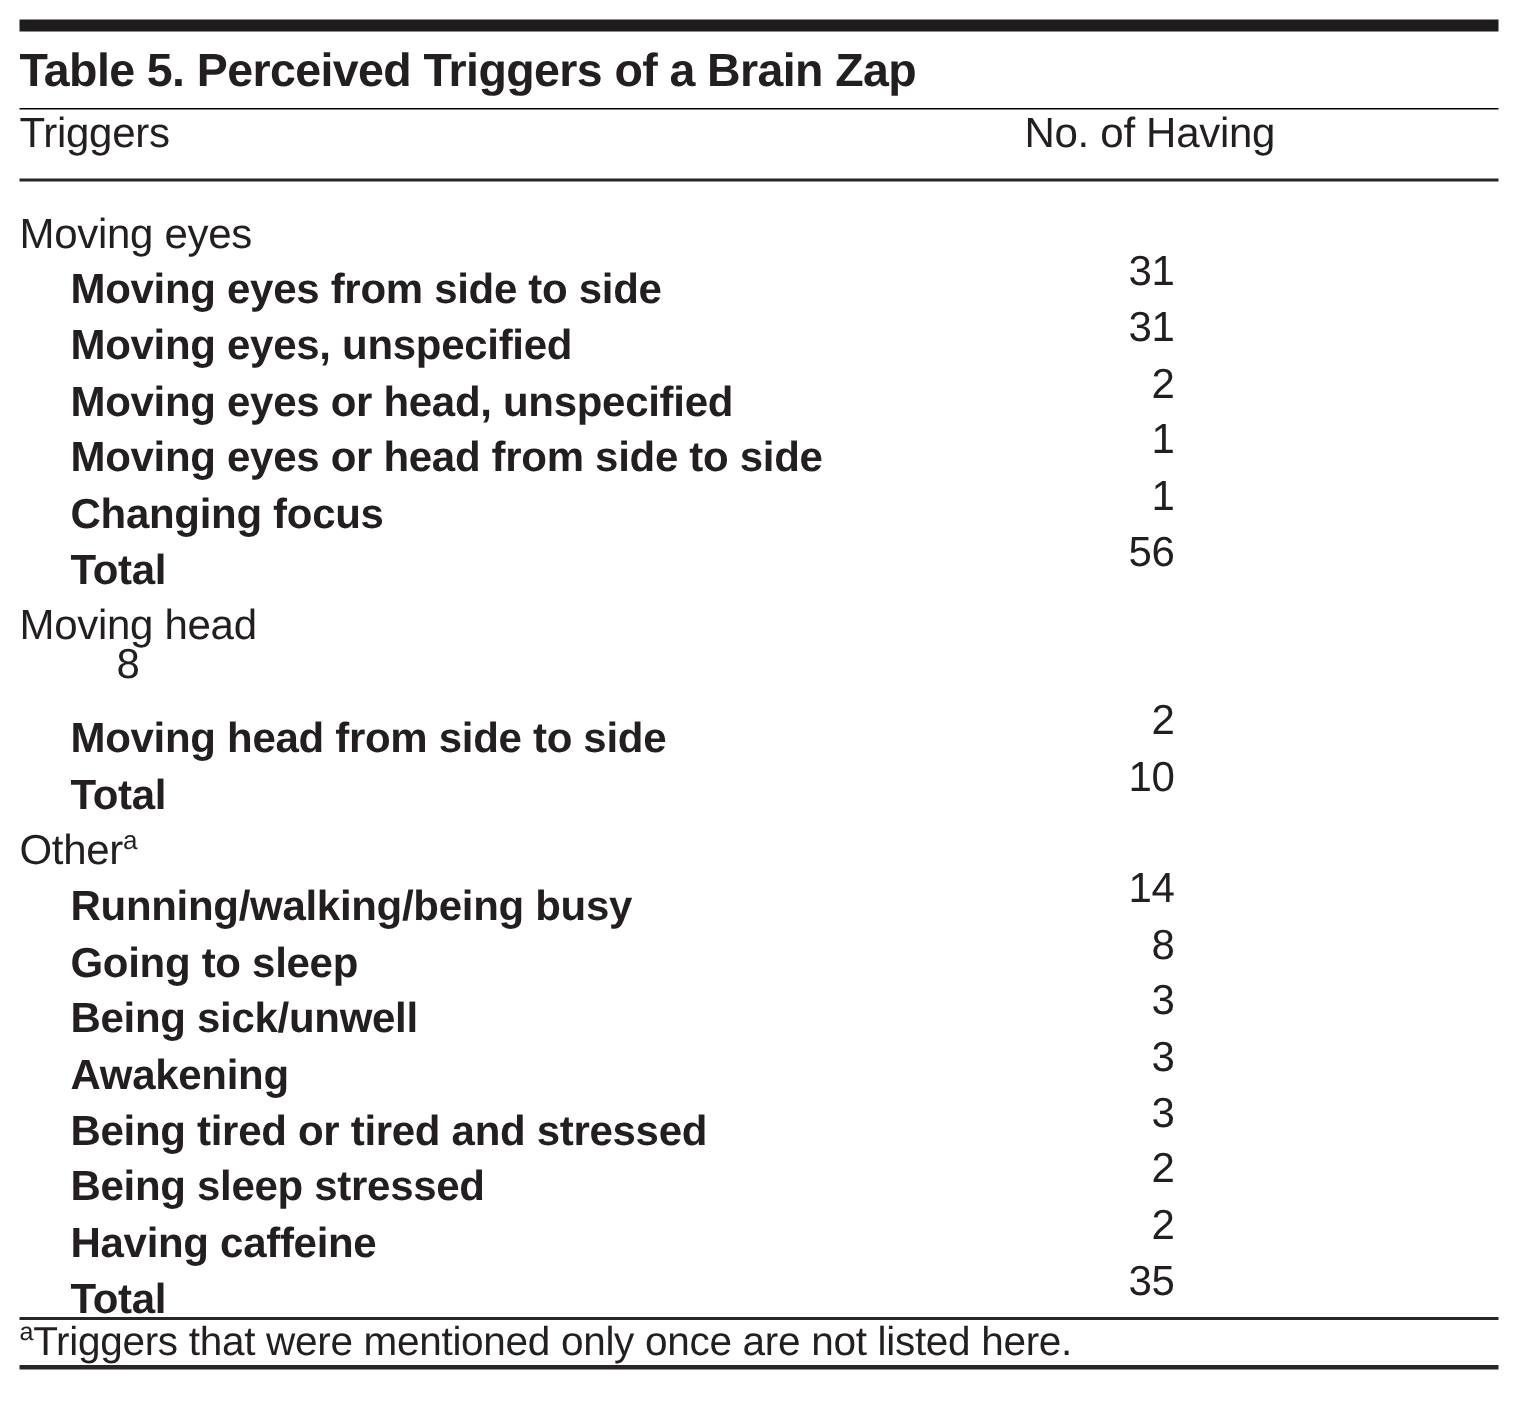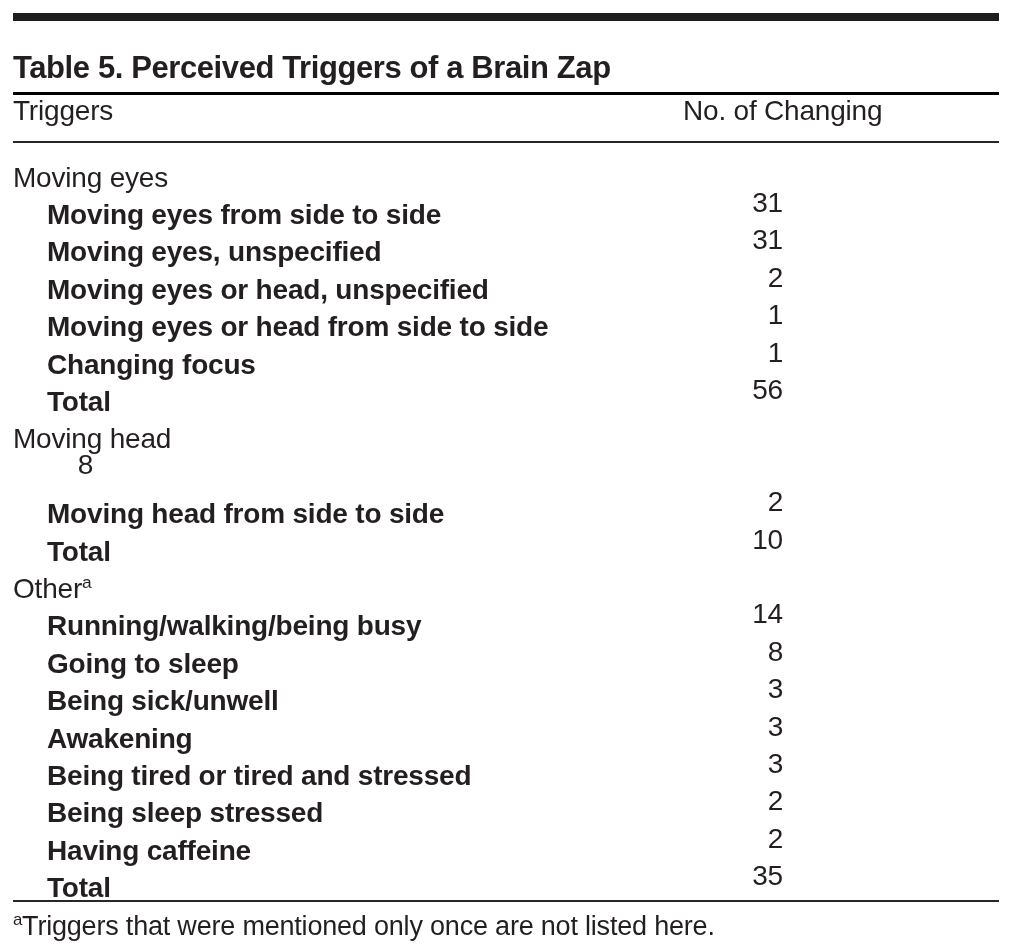--- a/index.html
+++ b/index.html
@@ -16,22 +16,21 @@
     width: 986px;
   }
   .topbar {
     height: 8px;
     background: #1e1c1c;
   }
   .title-row {
     height: 52px;
     display: flex;
     align-items: center;
-    border-bottom: 3px solid #000000;
-    margin-top: 22px;
+    border-bottom: 1px solid #000000;
   }
   .title-row h1 {
     font-size: 31px;
     font-weight: bold;
     letter-spacing: -0.4px;
     white-space: nowrap;
   }
   .head-row {
     position: relative;
     height: 48px;
@@ -69,44 +68,44 @@
     margin-right: 216px;
     text-align: right;
     white-space: nowrap;
   }
   sup {
     font-size: 62%;
     line-height: 0;
     vertical-align: super;
   }
   .footnote-row {
-    height: 55px;
+    height: 35px;
     display: flex;
-    align-items: center;
+    align-items: flex-end;
     border-top: 2.5px solid #2a2627;
     border-bottom: 3px solid #2a2627;
     font-size: 27px;
     letter-spacing: -0.2px;
     white-space: nowrap;
   }
 </style>
 </head>
 <body>
 
 <div class="sheet">
 
   <div class="topbar"></div>
 
   <div class="title-row">
     <h1>Table 5. Perceived Triggers of a Brain Zap</h1>
   </div>
 
   <div class="head-row">
     <span>Triggers</span>
-    <span class="head-col2">No. of Changing</span>
+    <span class="head-col2">No. of Having</span>
   </div>
 
   <div class="tbody">
 
     <div class="row">
       <span class="label lvl0">Moving eyes</span>
       <span class="num"></span>
     </div>
     <div class="row">
       <span class="label lvl1">Moving eyes from side to side</span>

